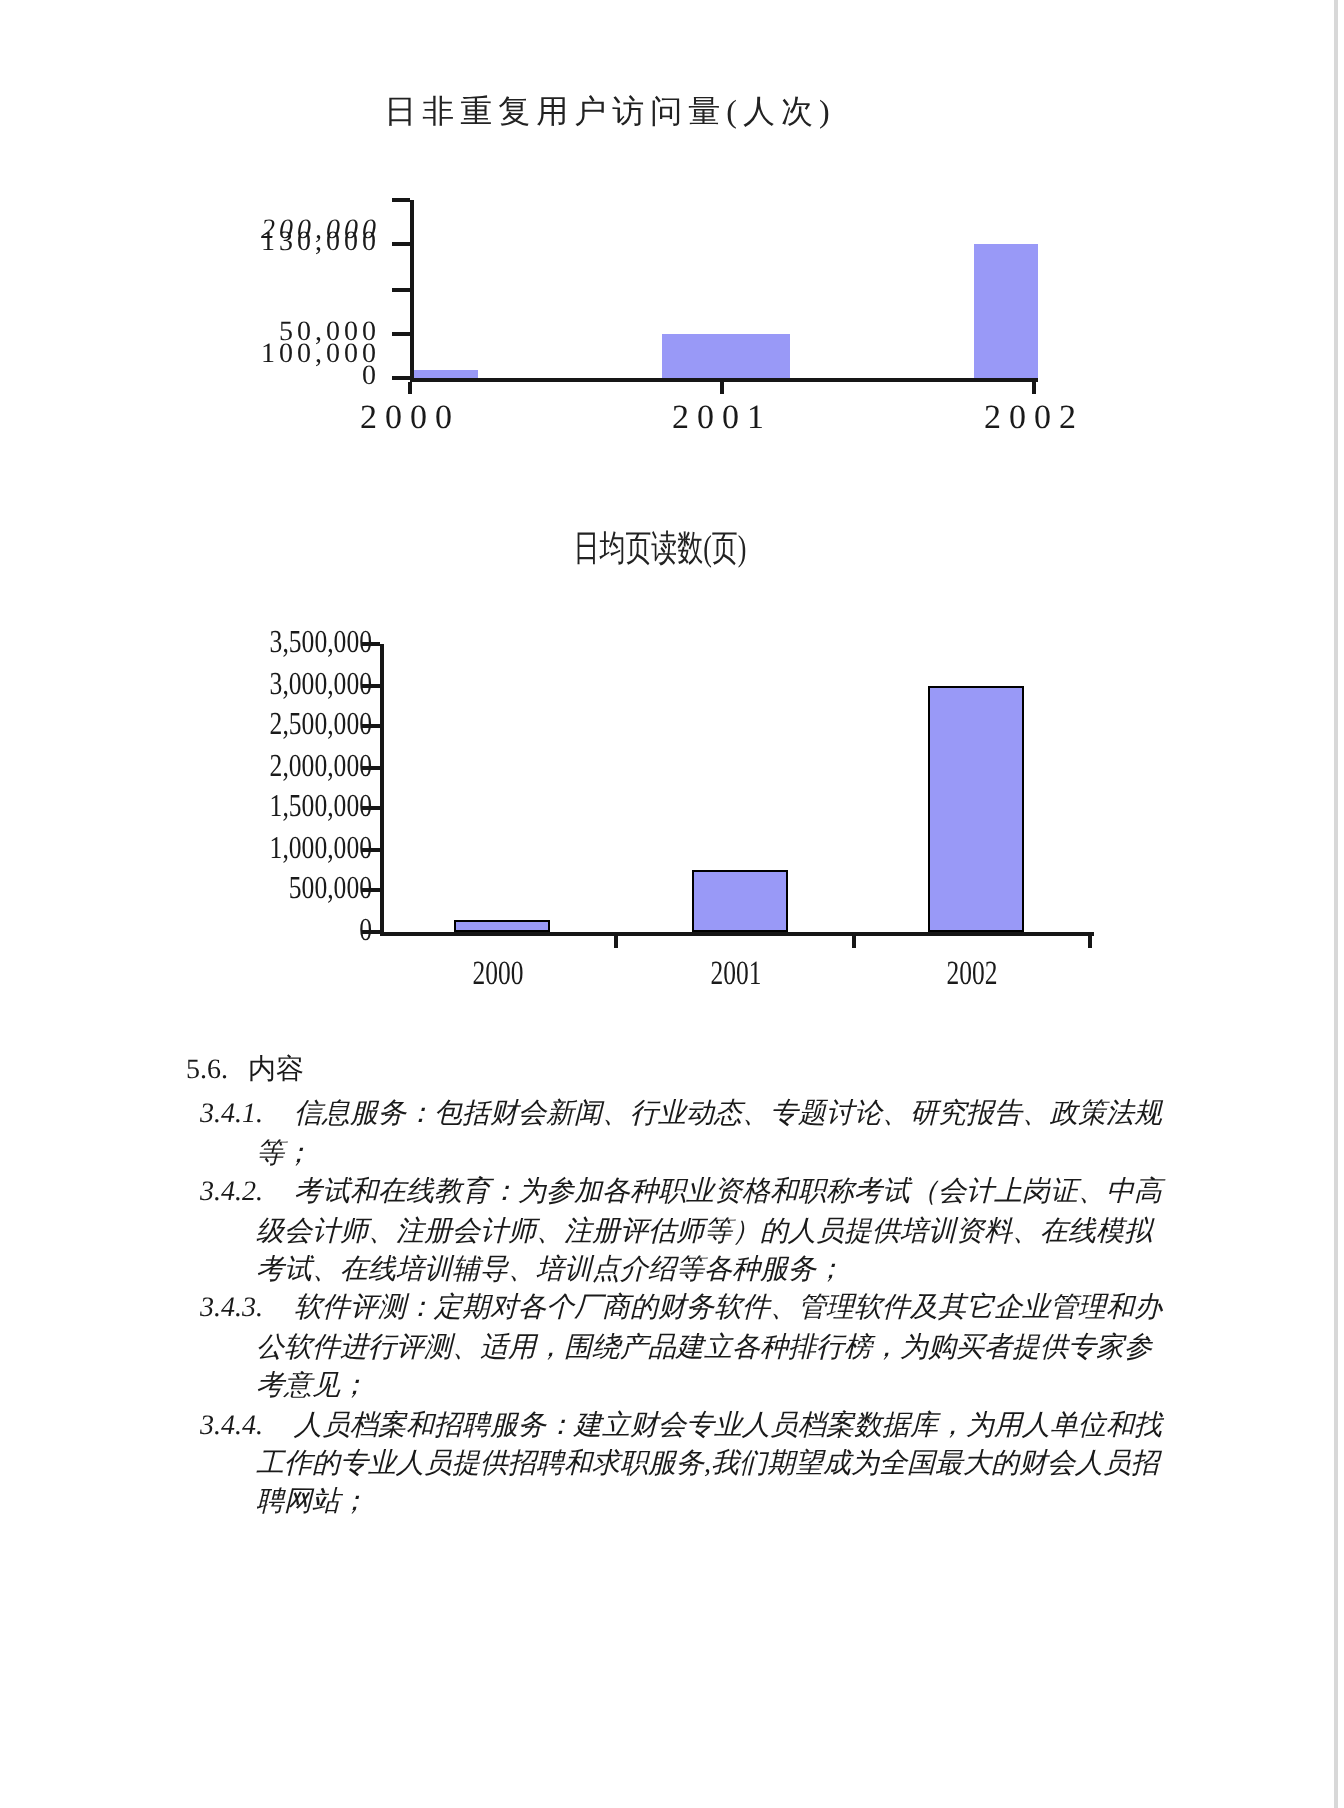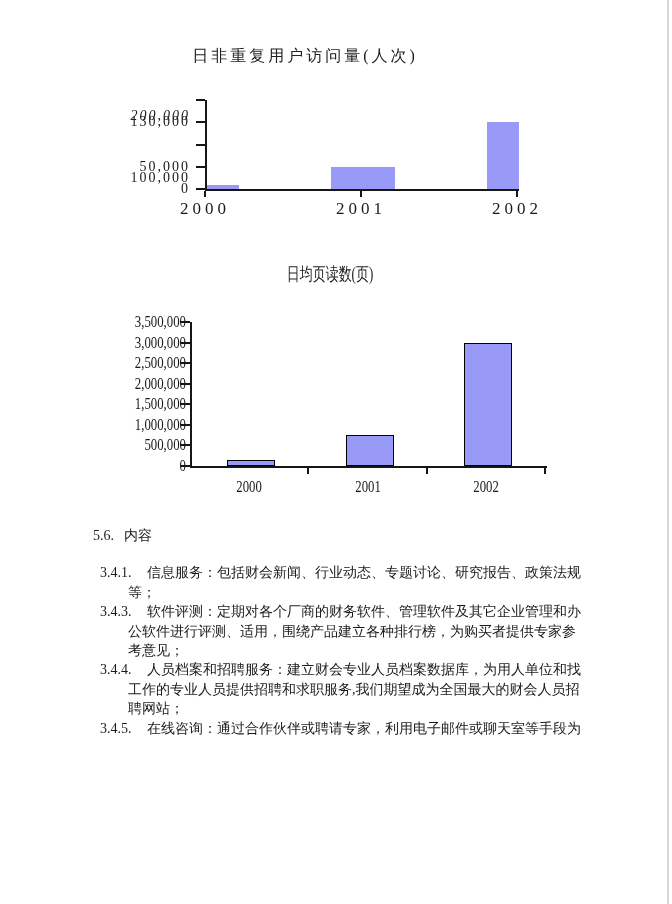--- a/index.html
+++ b/index.html
@@ -42,21 +42,21 @@
   #c1 .xticks  { left:190px; top:468px; width:355px; height:6px; }
   #c1 .xlabels { left:190px; top:477px; width:355px; font-size:17px; }
   #c1 .xlabel span { display:inline-block; transform:scaleX(0.75); transform-origin:center; }
 
   
   .doc { position:absolute; left:100px; top:526px; width:484px;
          font-size:14px; line-height:19.4px; }
   .heading { margin-left:-7px; }
   .heading .hnum { margin-right:10px; }
   .para { margin-top:11px; text-indent:28px; }
-  .items { margin-top:18px; }
+  .items { margin-top:3px;font-style:italic; }
   .item { padding-left:28px; text-indent:-28px; }
   .item .num { display:inline-block; width:47px; text-indent:0; }
 </style>
 </head>
 <body>
 
 <div class="page">
 
   <div id="c0" class="chart">
     <div class="chart-title"><span>日非重复用户访问量(人次)</span></div>
@@ -129,20 +129,20 @@
         <div class="xlabel" style="left: 295.833px;"><span>2002</span></div>
       </div>
   </div>
 
   <div class="doc">
     <div class="heading">
       <span class="hnum">5.6.</span><span>内容</span>
     </div>
     <div class="items">
       <div class="item"><span class="num">3.4.1.</span><span>信息服务：包括财会新闻、行业动态、专题讨论、研究报告、政策法规等；</span></div>
+      <div class="item"><span class="num">3.4.2.</span><span>考试和在线教育：为参加各种职业资格和职称考试（会计上岗证、中高级会计师、注册会计师、注册评估师等）的人员提供培训资料、在线模拟考试、在线培训辅导、培训点介绍等各种服务；</span></div>
       <div class="item"><span class="num">3.4.3.</span><span>软件评测：定期对各个厂商的财务软件、管理软件及其它企业管理和办公软件进行评测、适用，围绕产品建立各种排行榜，为购买者提供专家参考意见；</span></div>
       <div class="item"><span class="num">3.4.4.</span><span>人员档案和招聘服务：建立财会专业人员档案数据库，为用人单位和找工作的专业人员提供招聘和求职服务,我们期望成为全国最大的财会人员招聘网站；</span></div>
-      <div class="item"><span class="num">3.4.5.</span><span>在线咨询：通过合作伙伴或聘请专家，利用电子邮件或聊天室等手段为</span></div>
     </div>
   </div>
 
   <div class="edge"></div>
 </div>
 
 </body></html>

